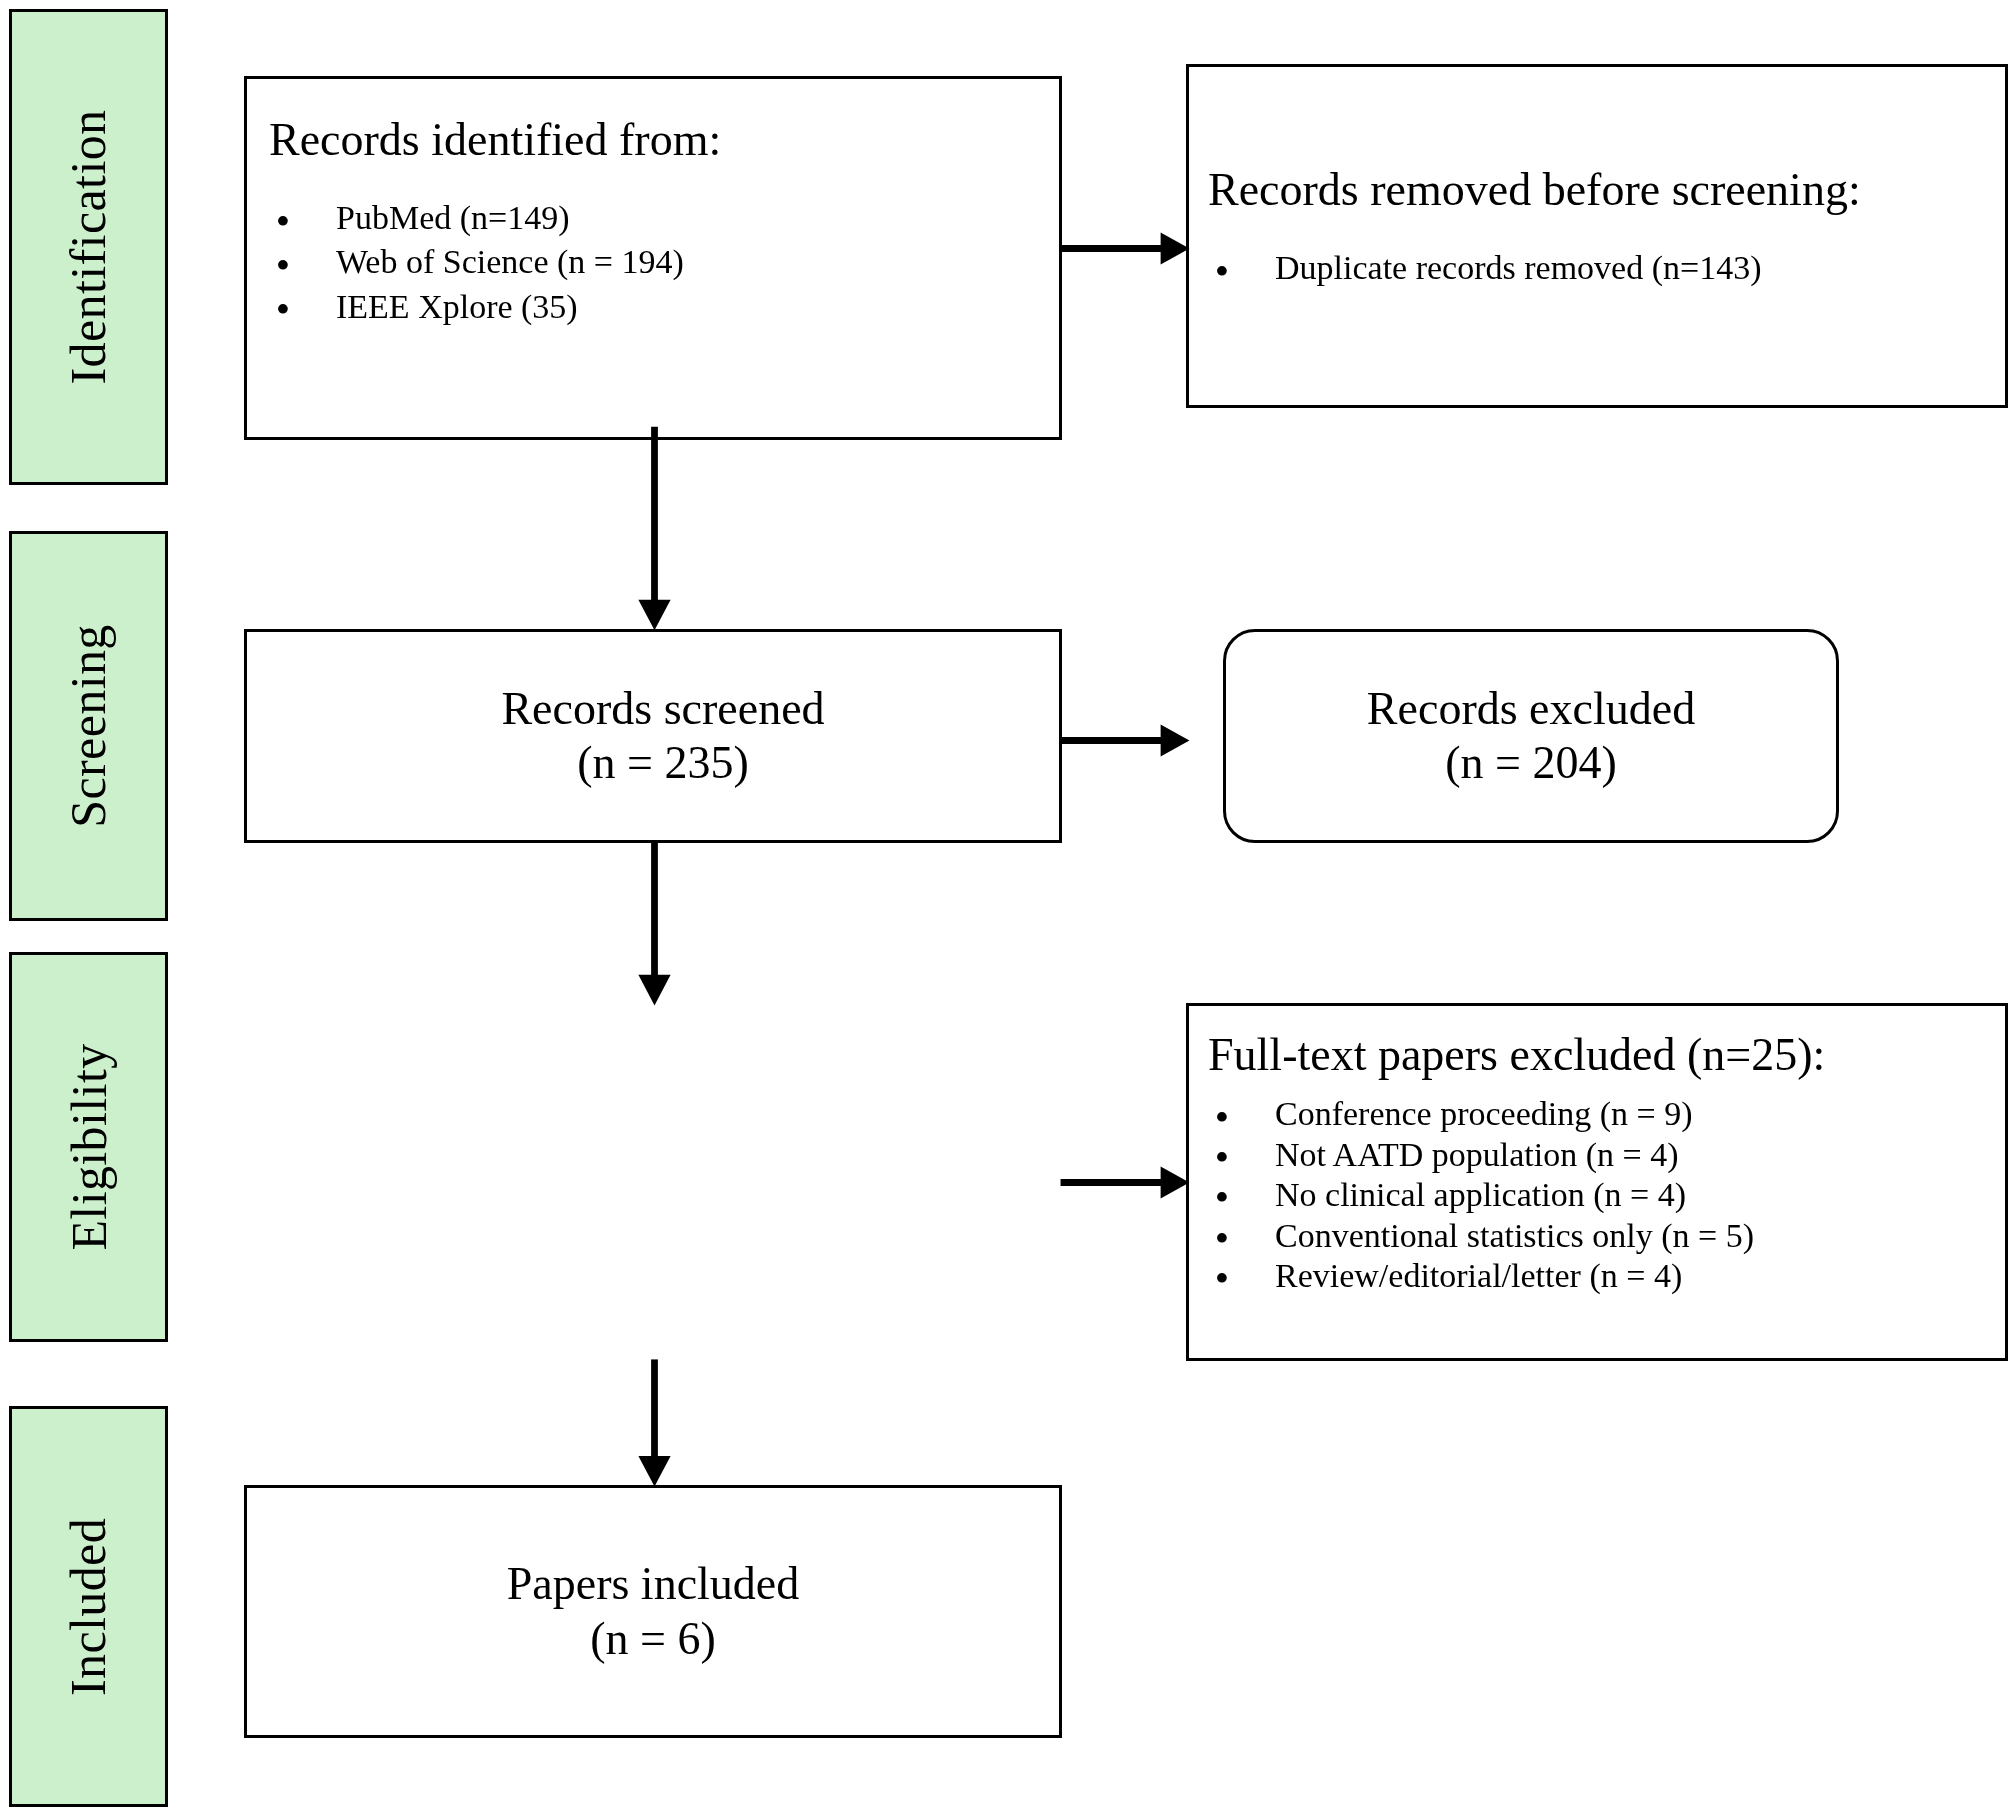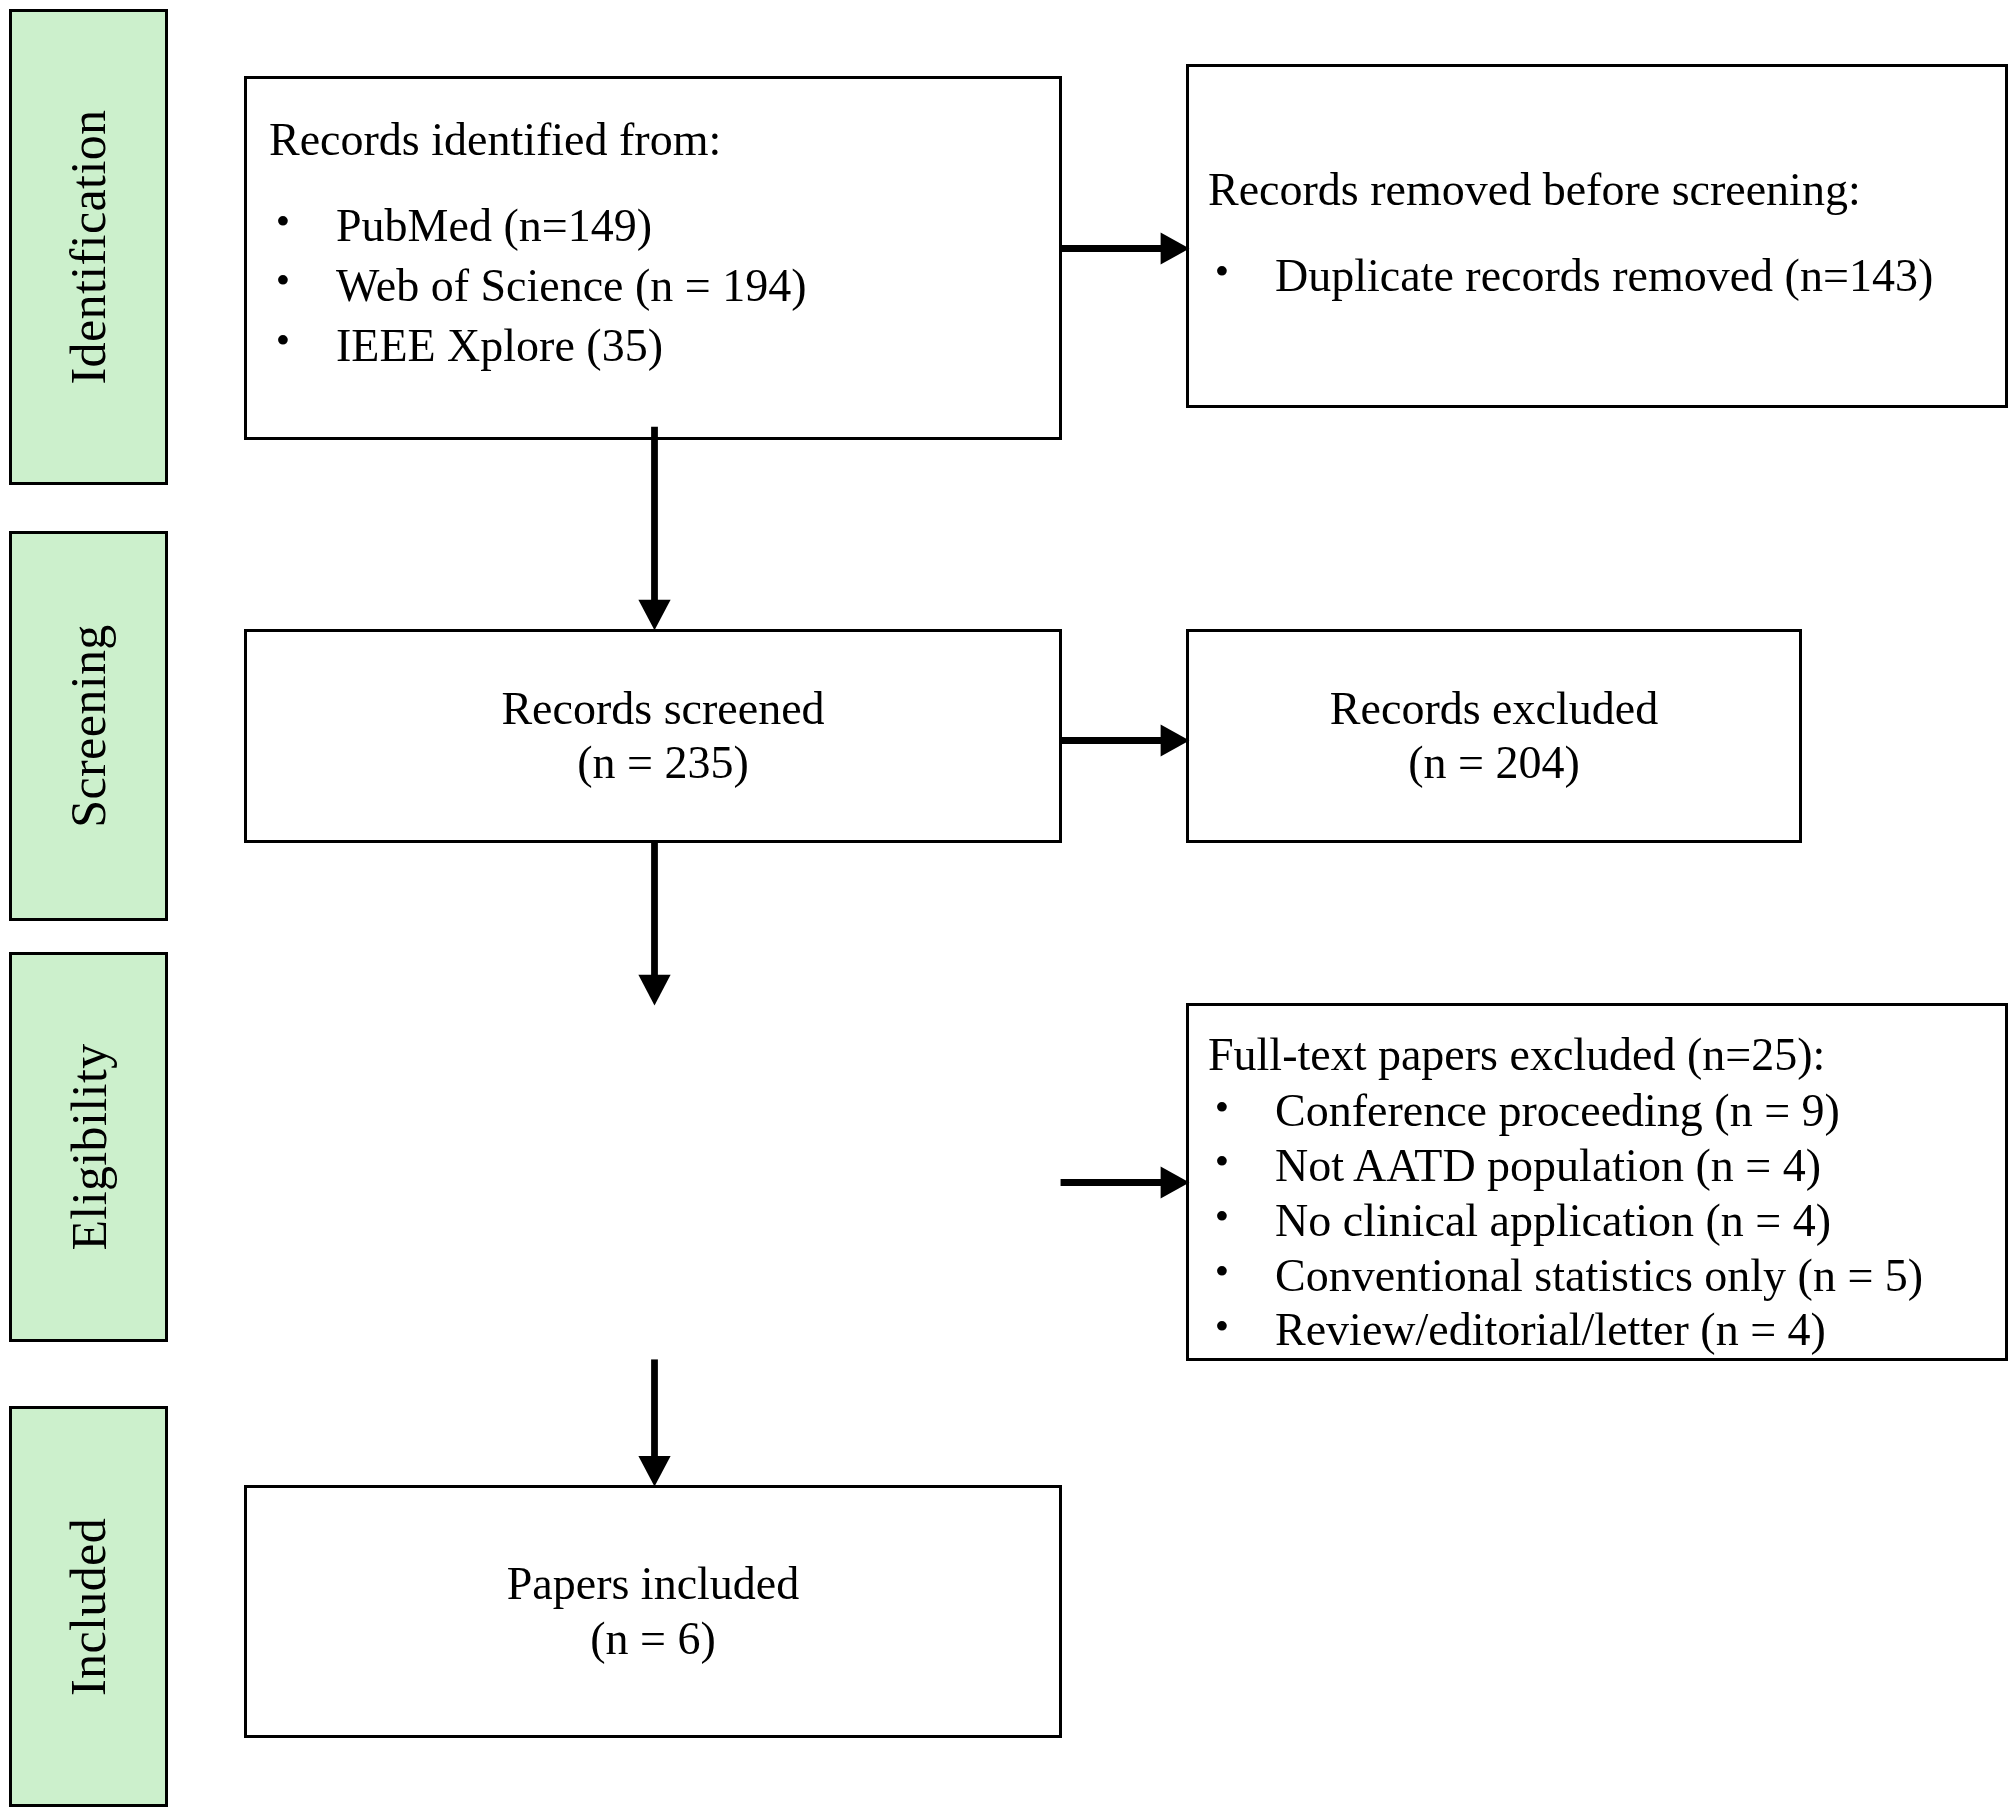--- a/index.html
+++ b/index.html
@@ -59,21 +59,21 @@
     line-height: 1.18;
   }
   .box-title.center { text-align: center; }
 
   ul.bullets {
     list-style: none;
     margin: 0;
     padding: 0;
   }
   ul.bullets li {
-    font-size: 46px;
+    font-size: 34px;
     line-height: 1.30;
     position: relative;
     padding-left: 67px;
   }
   ul.bullets li::before {
     content: "\2022";
     position: absolute;
     left: 6.8px;
     top: -1.7px;
     font-size: 41px;
@@ -132,21 +132,21 @@
     </div>
   </div>
 
   <div class="flow-box" style="left:244px; top:629px; width:818px; height:214px;padding-left:20px;">
     <div class="inner" style="padding:0 17px;">
       <div class="box-title center">Records screened</div>
       <div class="box-title center">(n = 235)</div>
     </div>
   </div>
 
-  <div class="flow-box" style="left:1186px; top:629px; width:616px; height:214px;">
+  <div class="flow-box" style="left:1223px; top:629px; width:616px; height:214px;border-radius:32px;">
     <div class="inner" style="padding:0 17px;">
       <div class="box-title center">Records excluded</div>
       <div class="box-title center">(n = 204)</div>
     </div>
   </div>
 
 
   <div class="flow-box" style="left:1186px; top:1003px; width:822px; height:358px;">
     <div class="inner topalign" style="padding:22px 12px 0 19px;">
       <div class="box-title">Full-text papers excluded (n=25):</div>

